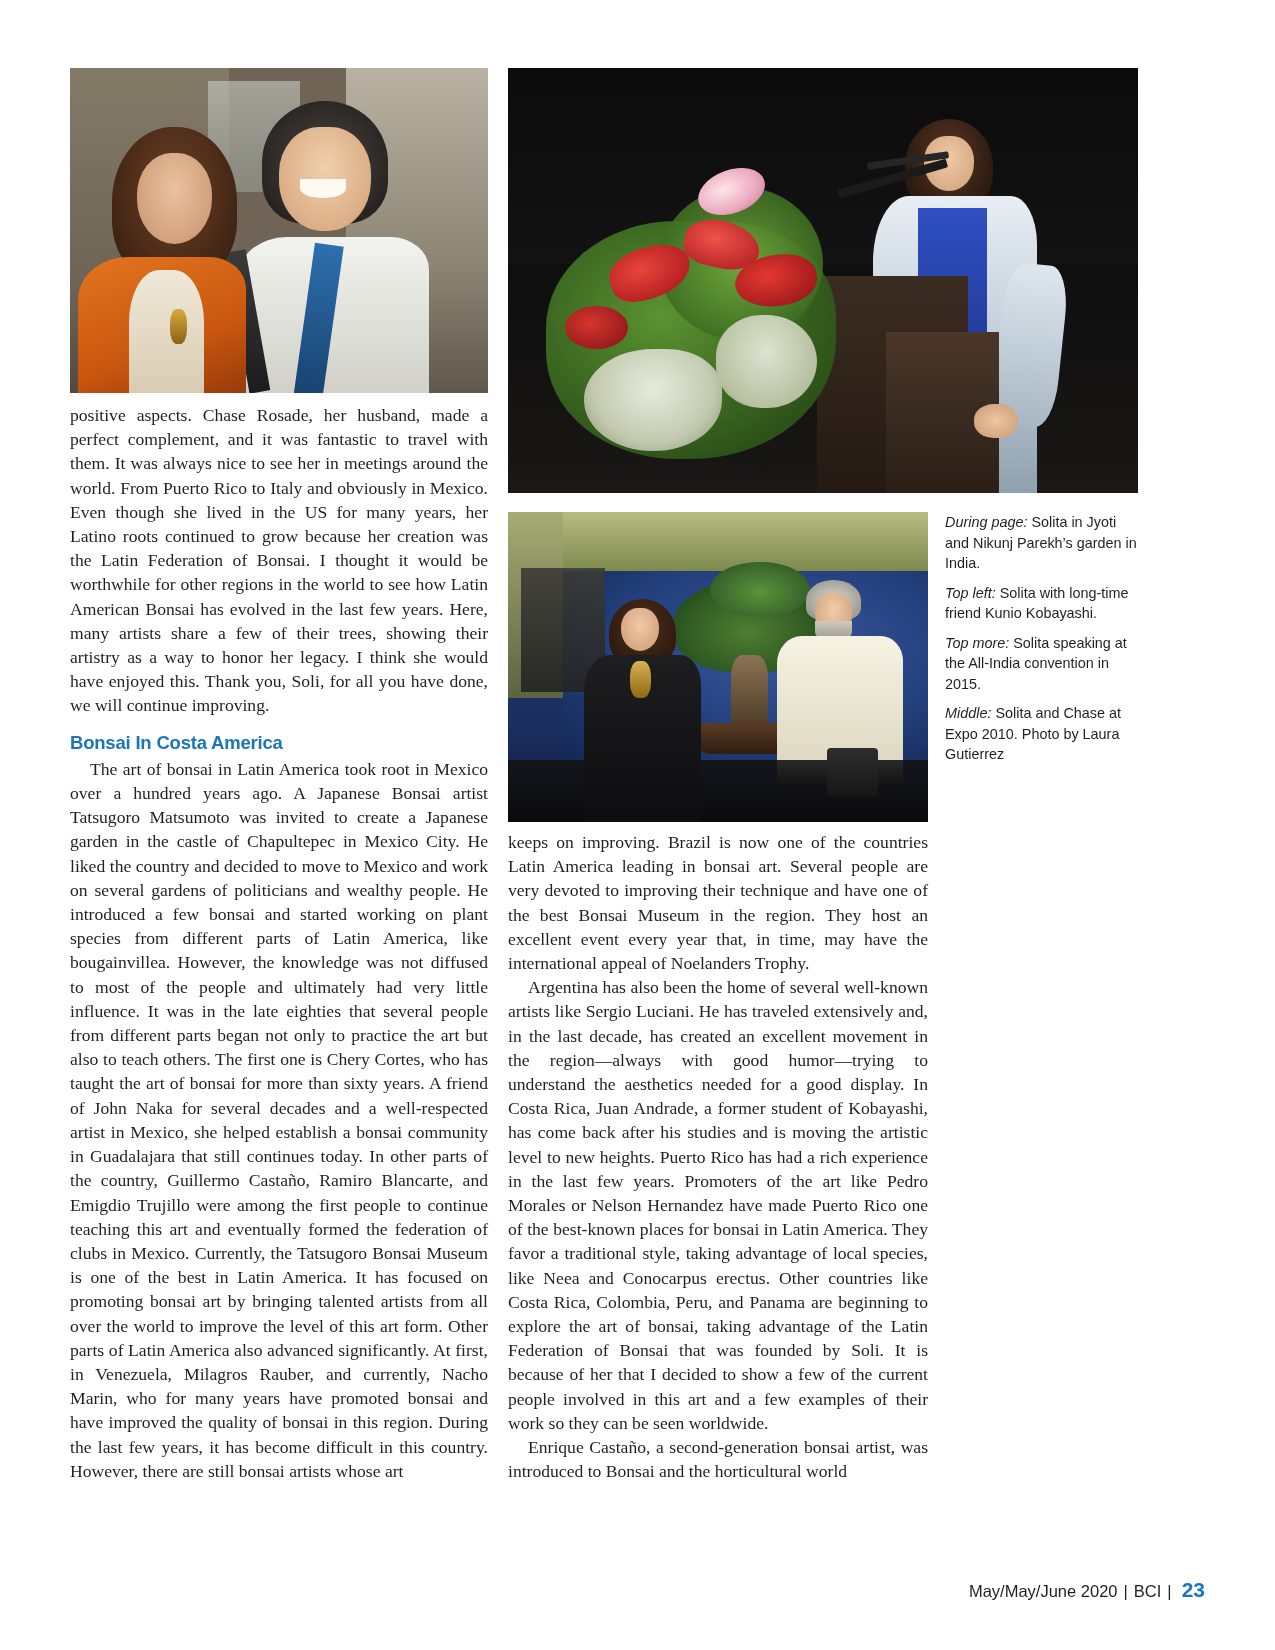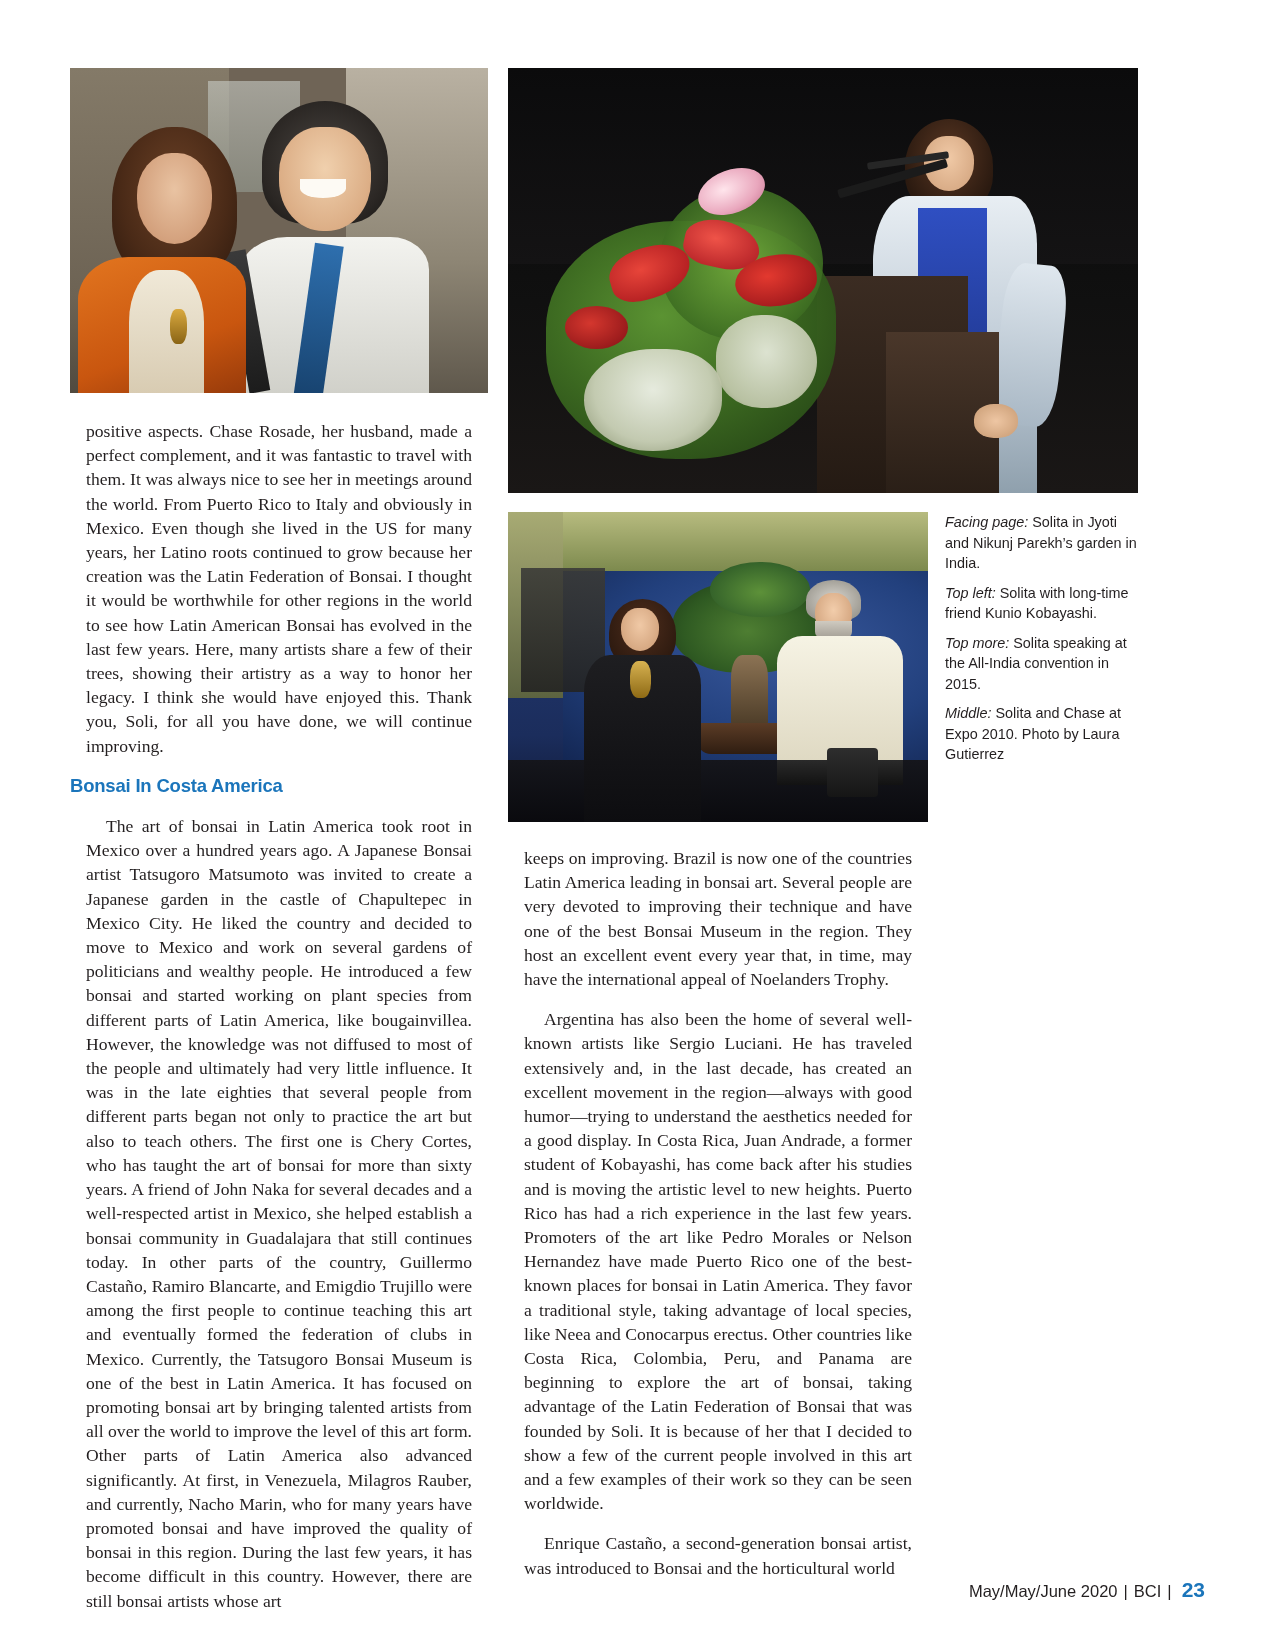--- a/index.html
+++ b/index.html
@@ -342,21 +342,21 @@
 
   
   .body-text {
     font-family: "Liberation Serif", serif;
     font-size: 17.6px;
     line-height: 24.2px;
     text-align: justify;
     color: #231f20;
     hyphens: auto;
   }
-  .body-text p { margin: 16px; }
+  .body-text p { margin: 0; }
   .body-text p.indent { text-indent: 20px; font-family: Liberation Serif, serif; }
 
   .section-head {
     font-family: "Liberation Sans", sans-serif;
     font-weight: bold;
     font-size: 18.5px;
     color: #1b75bb;
     margin: 13px 0 2px 0;
     letter-spacing: -0.2px;
   }
@@ -475,21 +475,21 @@
       <div class="m2-hair"></div>
       <div class="m2-face"></div>
       <div class="m2-beard"></div>
       <div class="m2-shirt"></div>
       <div class="m2-belt"></div>
       <div class="m2-pouch"></div>
     </div>
   </div>
 
   <div class="captions">
-    <p><em>Facing page:</em><span> Solita in Jyoti and Nikunj Parekh’s garden in India.</span></p>
+    <p><em>During page:</em><span> Solita in Jyoti and Nikunj Parekh’s garden in India.</span></p>
     <p><em>Top left:</em><span> Solita with long-time friend Kunio Kobayashi.</span></p>
     <p><em>Top more:</em><span> Solita speaking at the All-India convention in 2015.</span></p>
     <p><em>Middle:</em><span> Solita and Chase at Expo 2010. Photo by Laura Gutierrez</span></p>
   </div>
 
   <div class="col-left" style="top:403px;">
     <div class="body-text">
       <p>positive aspects. Chase Rosade, her husband, made a perfect complement, and it was fantastic to travel with them. It was always nice to see her in meetings around the world. From Puerto Rico to Italy and obviously in Mexico. Even though she lived in the US for many years, her Latino roots continued to grow because her creation was the Latin Federation of Bonsai. I thought it would be worthwhile for other regions in the world to see how Latin American Bonsai has evolved in the last few years. Here, many artists share a few of their trees, showing their artistry as a way to honor her legacy. I think she would have enjoyed this. Thank you, Soli, for all you have done, we will continue improving.</p>
       <h2 class="section-head">Bonsai In Costa America</h2>
       <p class="indent">The art of bonsai in Latin America took root in Mexico over a hundred years ago. A Japanese Bonsai artist Tatsugoro Matsumoto was invited to create a Japanese garden in the castle of Chapultepec in Mexico City. He liked the country and decided to move to Mexico and work on several gardens of politicians and wealthy people. He introduced a few bonsai and started working on plant species from different parts of Latin America, like bougainvillea. However, the knowledge was not diffused to most of the people and ultimately had very little influence. It was in the late eighties that several people from different parts began not only to practice the art but also to teach others. The first one is Chery Cortes, who has taught the art of bonsai for more than sixty years. A friend of John Naka for several decades and a well-respected artist in Mexico, she helped establish a bonsai community in Guadalajara that still continues today. In other parts of the country, Guillermo Castaño, Ramiro Blancarte, and Emigdio Trujillo were among the first people to continue teaching this art and eventually formed the federation of clubs in Mexico. Currently, the Tatsugoro Bonsai Museum is one of the best in Latin America. It has focused on promoting bonsai art by bringing talented artists from all over the world to improve the level of this art form. Other parts of Latin America also advanced significantly. At first, in Venezuela, Milagros Rauber, and currently, Nacho Marin, who for many years have promoted bonsai and have improved the quality of bonsai in this region. During the last few years, it has become difficult in this country. However, there are still bonsai artists whose art</p>

